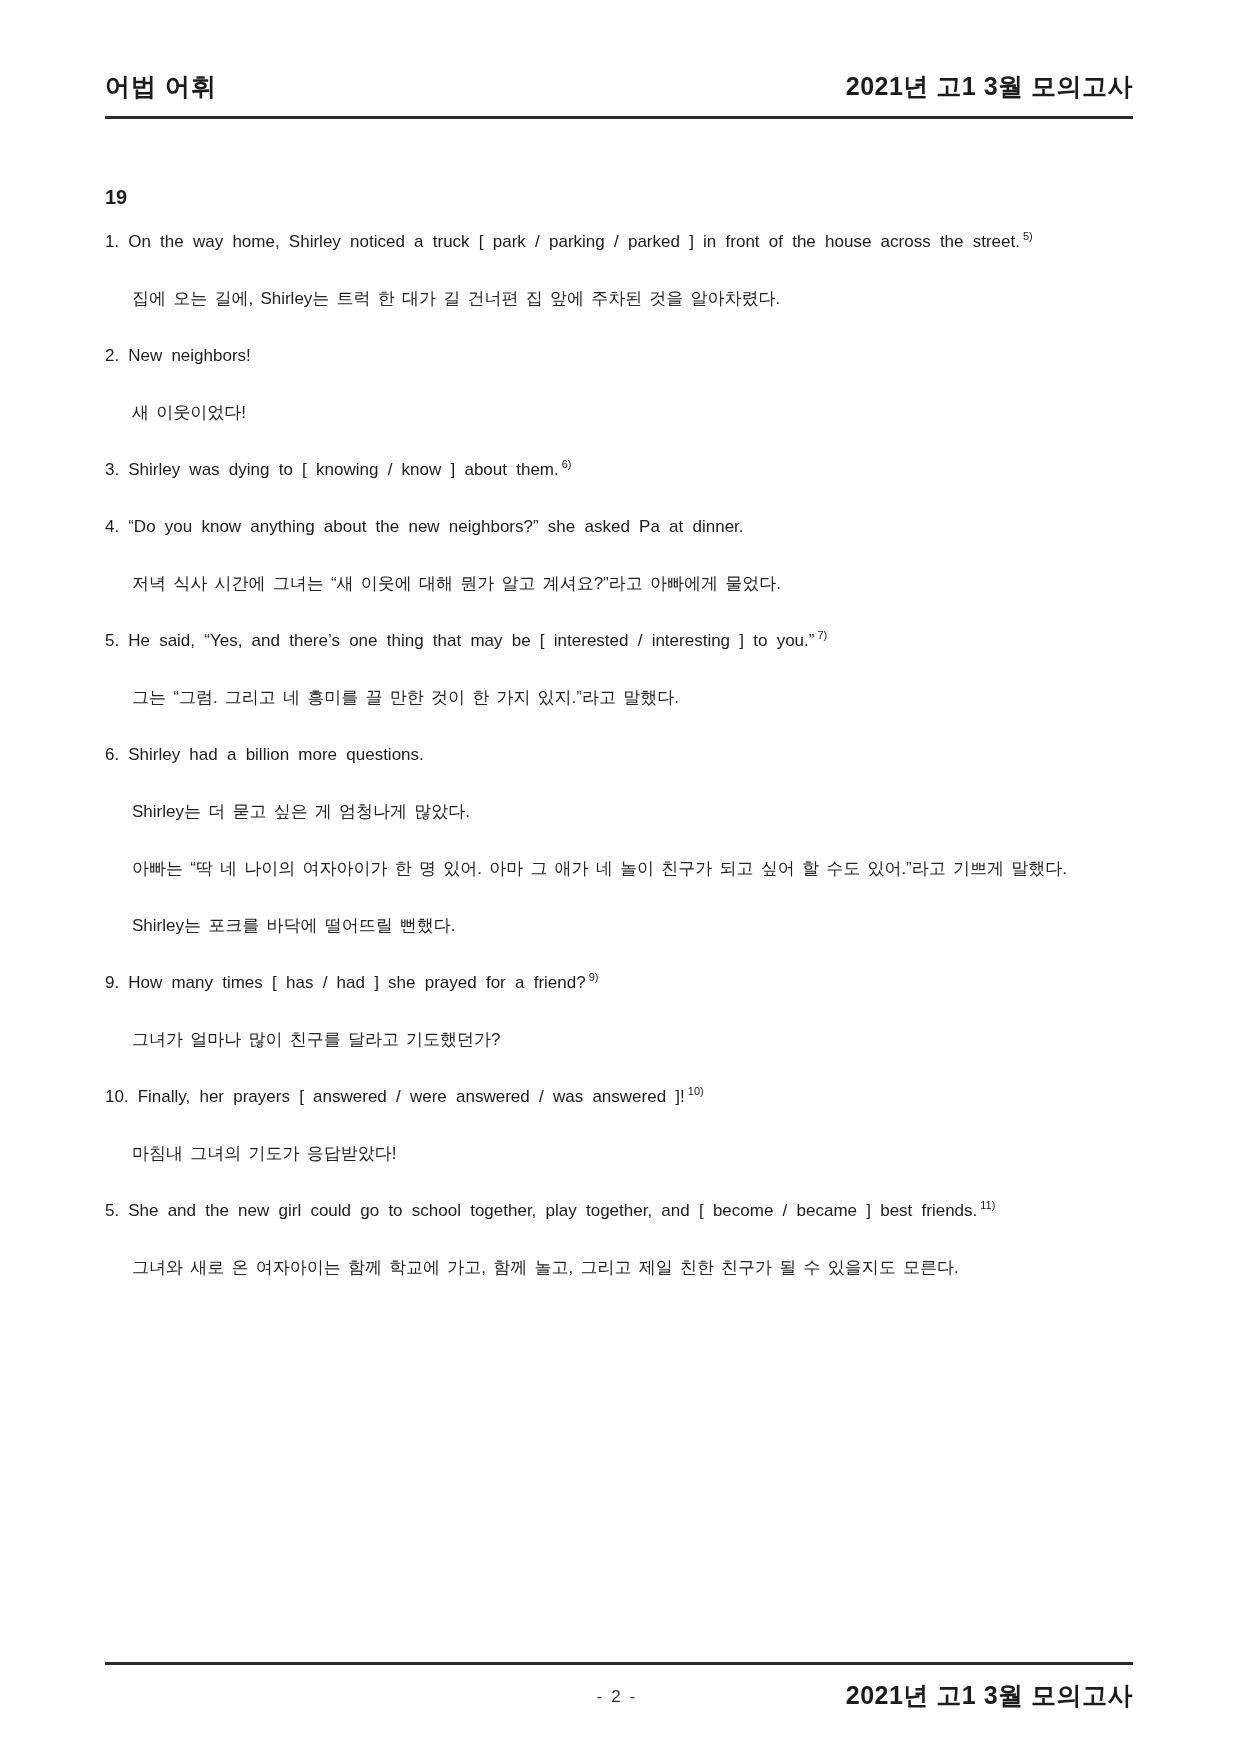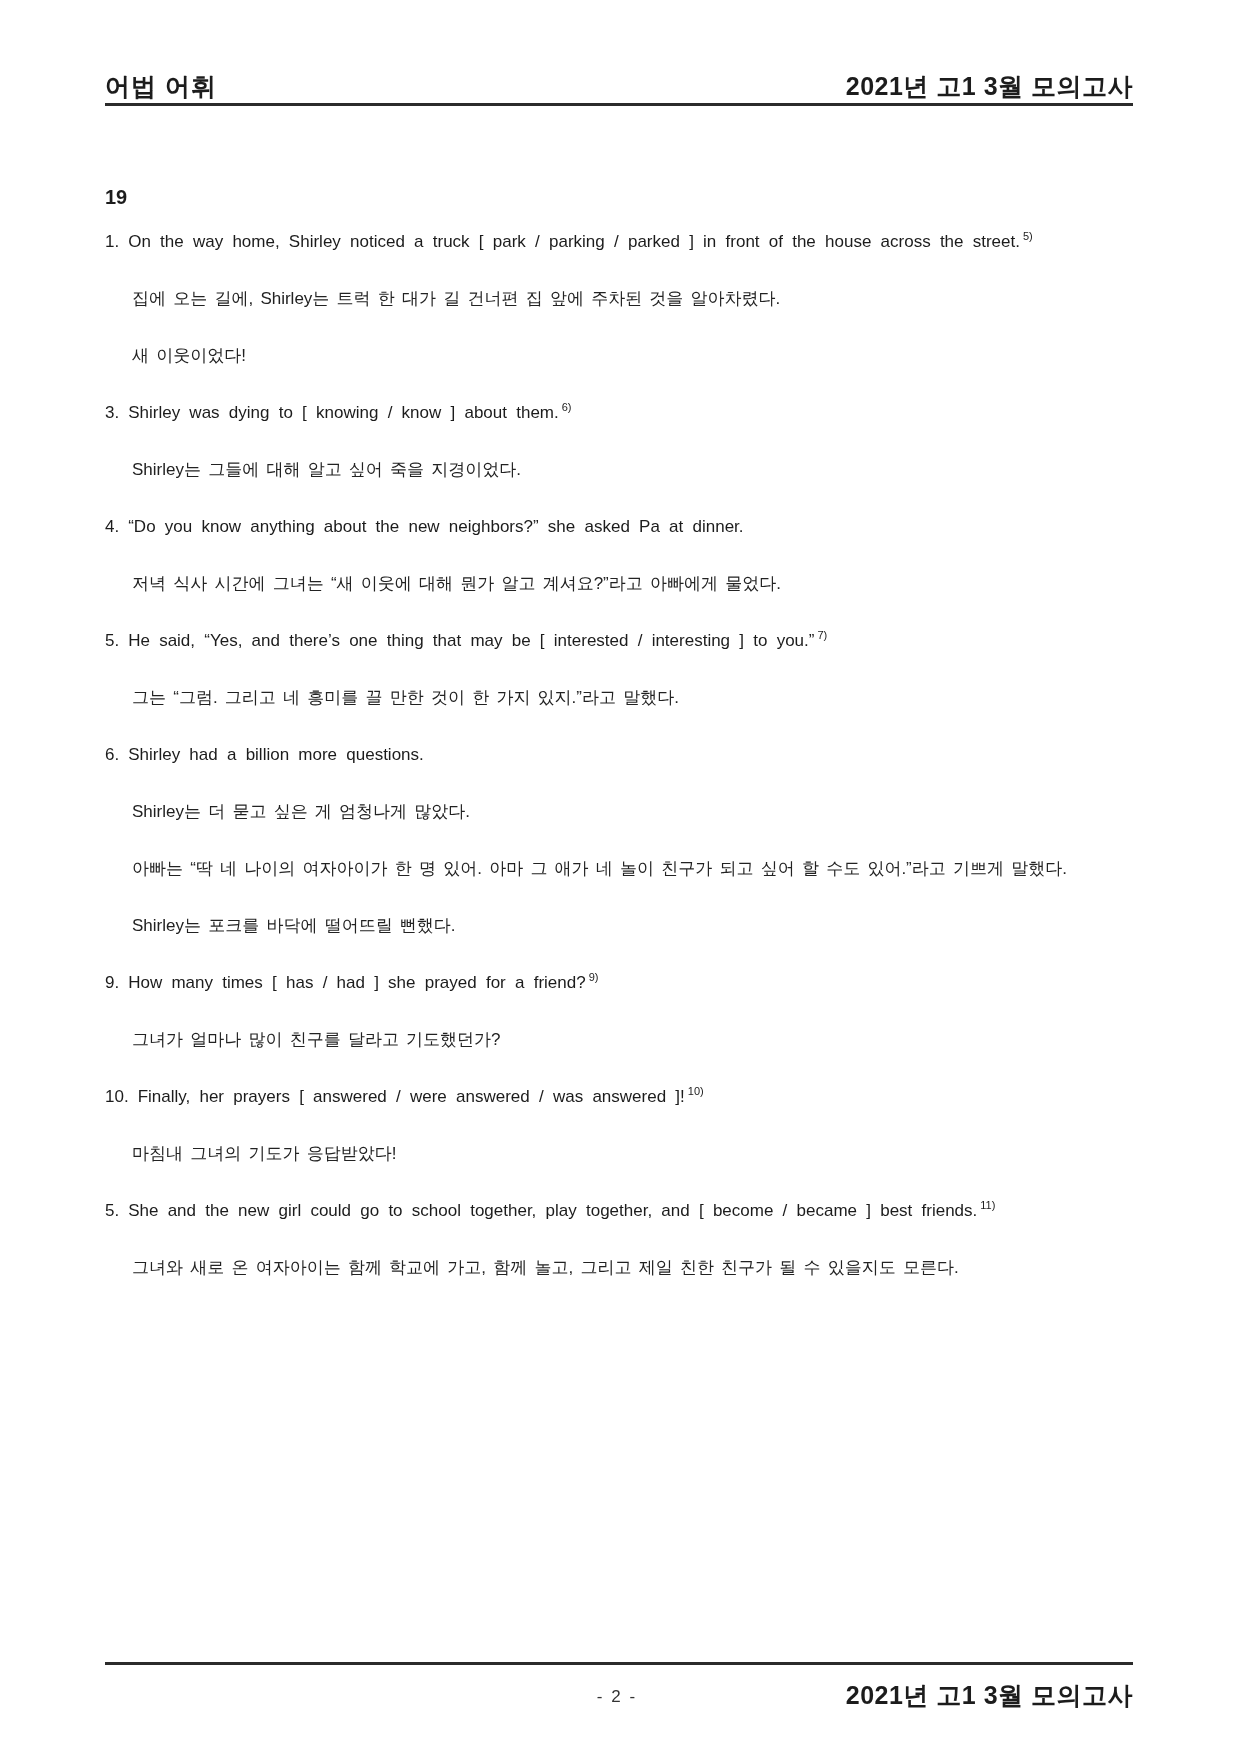--- a/index.html
+++ b/index.html
@@ -10,20 +10,21 @@
     color: #1c1c1c;
     position: relative;
     overflow: hidden;
   }
   .page { position: absolute; inset: 0; background: #ffffff; }
 
   
   .header {
     position: absolute; left: 105px; right: 107px; top: 70px;
     display: flex; justify-content: space-between; align-items: flex-start;
+    padding-bottom: 13px;
     border-bottom: 3px solid #2b2b2b;
   }
   .header .h-left  { font-size: 25px; font-weight: bold; letter-spacing: 1px; }
   .header .h-right { font-size: 25px; font-weight: bold; letter-spacing: 0.5px; }
 
   
   .content { position: absolute; left: 105px; right: 107px; top: 186px; }
   .section-num {
     font-size: 20px; font-weight: bold;
     margin-bottom: 22px;
@@ -75,26 +76,26 @@
 
   <div class="content">
     <div class="section-num">19</div>
 
     <div class="item">
       <p class="en"><span class="num">1.</span><span>On the way home, Shirley noticed a truck [ park / parking / parked ] in front of the house across the street.</span><sup class="fn">5)</sup></p>
       <p class="ko">집에 오는 길에, Shirley는 트럭 한 대가 길 건너편 집 앞에 주차된 것을 알아차렸다.</p>
     </div>
 
     <div class="item">
+      <p class="en"><span class="num">2.</span><span>New neighbors!</span></p>
       <p class="ko">새 이웃이었다!</p>
     </div>
 
     <div class="item">
       <p class="en"><span class="num">3.</span><span>Shirley was dying to [ knowing / know ] about them.</span><sup class="fn">6)</sup></p>
-      <p class="ko">Shirley는 그들에 대해 알고 싶어 죽을 지경이었다.</p>
     </div>
 
     <div class="item">
       <p class="en"><span class="num">4.</span><span>“Do you know anything about the new neighbors?” she asked Pa at dinner.</span></p>
       <p class="ko">저녁 식사 시간에 그녀는 “새 이웃에 대해 뭔가 알고 계셔요?”라고 아빠에게 물었다.</p>
     </div>
 
     <div class="item">
       <p class="en"><span class="num">5.</span><span>He said, “Yes, and there’s one thing that may be [ interested / interesting ] to you.”</span><sup class="fn">7)</sup></p>
       <p class="ko">그는 “그럼. 그리고 네 흥미를 끌 만한 것이 한 가지 있지.”라고 말했다.</p>

